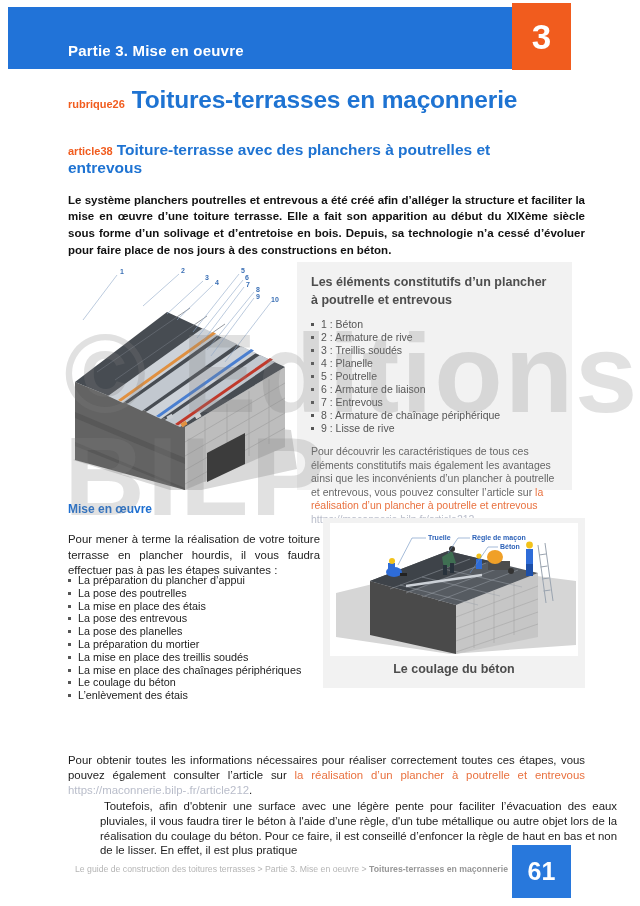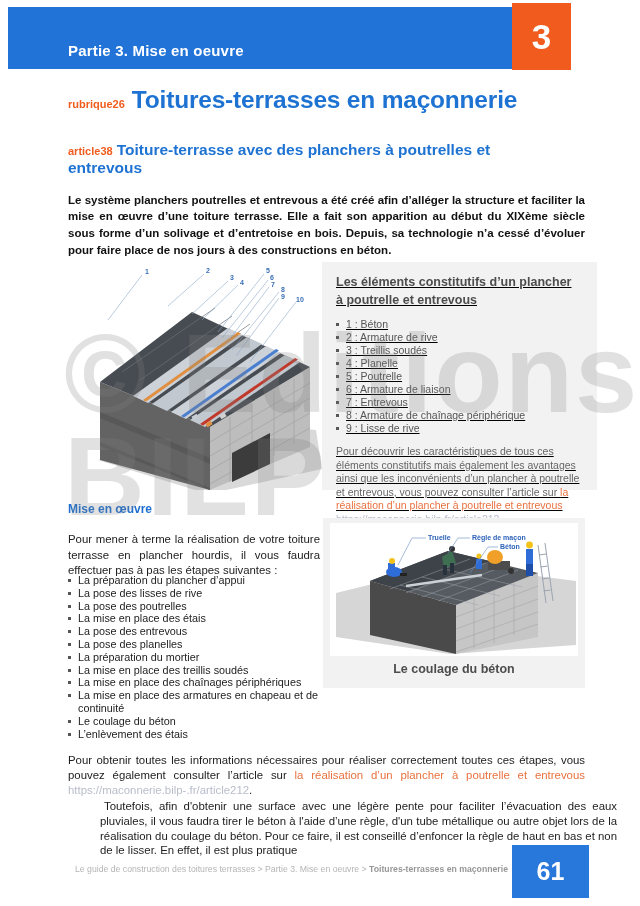--- a/index.html
+++ b/index.html
@@ -36,22 +36,22 @@
     font-size:15.5px;font-weight:bold;color:#1e73d2;line-height:1.18;
   }
   .article-head .tag{font-size:11px;margin-right:4px;}
   .intro-para{
     position:absolute;left:68px;top:180px;width:517px;
     font-size:11.5px;font-weight:bold;color:#111;
     line-height:1.47;text-align:justify;
   }
   
   .figure1{
-    position:absolute;left:80px;top:262px;width:517px;height:228px;
-    background:#f2f2f2;display:flex;text-decoration:underline;
+    position:absolute;left:55px;top:262px;width:517px;height:228px;
+    background:#f2f2f2;display:flex;
   }
   .figure1-image{width:242px;height:228px;background:#ffffff;flex:none;}
   .figure1-panel{flex:1;padding:12px 16px 0 14px;}
   .panel-title{font-size:12.5px;font-weight:bold;color:#4d4d4d;line-height:1.4;margin:0 0 9px 0;}
   ul.sq-list{list-style:none;margin:0;padding:0;}
   ul.sq-list li{position:relative;padding-left:10px;}
   ul.sq-list li::before{
     content:"";position:absolute;left:0;top:5px;width:3px;height:3px;background:#555;
   }
   .figure1-panel ul.sq-list li{font-size:10.5px;color:#555;line-height:13px;}
@@ -84,21 +84,21 @@
   .closing-p2{
     position:absolute;left:68px;top:788px;width:517px;
     font-size:11.4px;color:#1c1c1c;line-height:14.6px;text-align:justify;text-indent:4px;margin-left:32px;
   }
   
   .footer-breadcrumb{
     position:absolute;left:75px;top:864px;font-size:8.7px;color:#b5b5b5;
   }
   .footer-breadcrumb b{color:#979797;}
   .page-box{
-    position:absolute;left:512px;top:845px;width:77px;height:53px;
+    position:absolute;left:512px;top:845px;width:59px;height:53px;
     background:#2878dc;color:#fff;display:flex;align-items:center;justify-content:center;
     font-size:25px;font-weight:bold;
   }
   
   .watermark{
     position:absolute;left:64px;top:322px;z-index:40;pointer-events:none;
     color:rgba(128,128,128,0.24);font-weight:bold;line-height:.92;
     font-size:112px;letter-spacing:2px;white-space:nowrap;
   }
   .watermark div{margin:0;}
@@ -215,29 +215,27 @@
         <li>9 : Lisse de rive</li>
       </ul>
     <p class="panel-note"><span>Pour découvrir les caractéristiques de tous ces éléments constitutifs mais également les avantages ainsi que les inconvénients d’un plancher à poutrelle et entrevous, vous pouvez consulter l’article sur </span><span class="link-orange">la réalisation d’un plancher à poutrelle et entrevous</span><span class="link-url"> https://maconnerie.bilp.fr/article212</span><span>.</span></p>
   </div>
 </div>
 
 <div class="mise-heading">Mise en œuvre</div>
 <p class="mise-intro">Pour mener à terme la réalisation de votre toiture terrasse en plancher hourdis, il vous faudra effectuer pas à pas les étapes suivantes :</p>
 <ul class="sq-list steps">
     <li>La préparation du plancher d’appui</li>
-    <li>La pose des lisses de rive</li>
     <li>La pose des poutrelles</li>
     <li>La mise en place des étais</li>
     <li>La pose des entrevous</li>
     <li>La pose des planelles</li>
     <li>La préparation du mortier</li>
     <li>La mise en place des treillis soudés</li>
     <li>La mise en place des chaînages périphériques</li>
-    <li>La mise en place des armatures en chapeau et de continuité</li>
     <li>Le coulage du béton</li>
     <li>L’enlèvement des étais</li>
   </ul>
 
 <div class="figure2">
   <div class="figure2-image">
     <svg width="248" height="133" viewBox="0 0 248 133">
 
       <polygon points="6,70 120,42 246,58 246,122 120,131 6,114" fill="#d6d6d6"></polygon>
 

